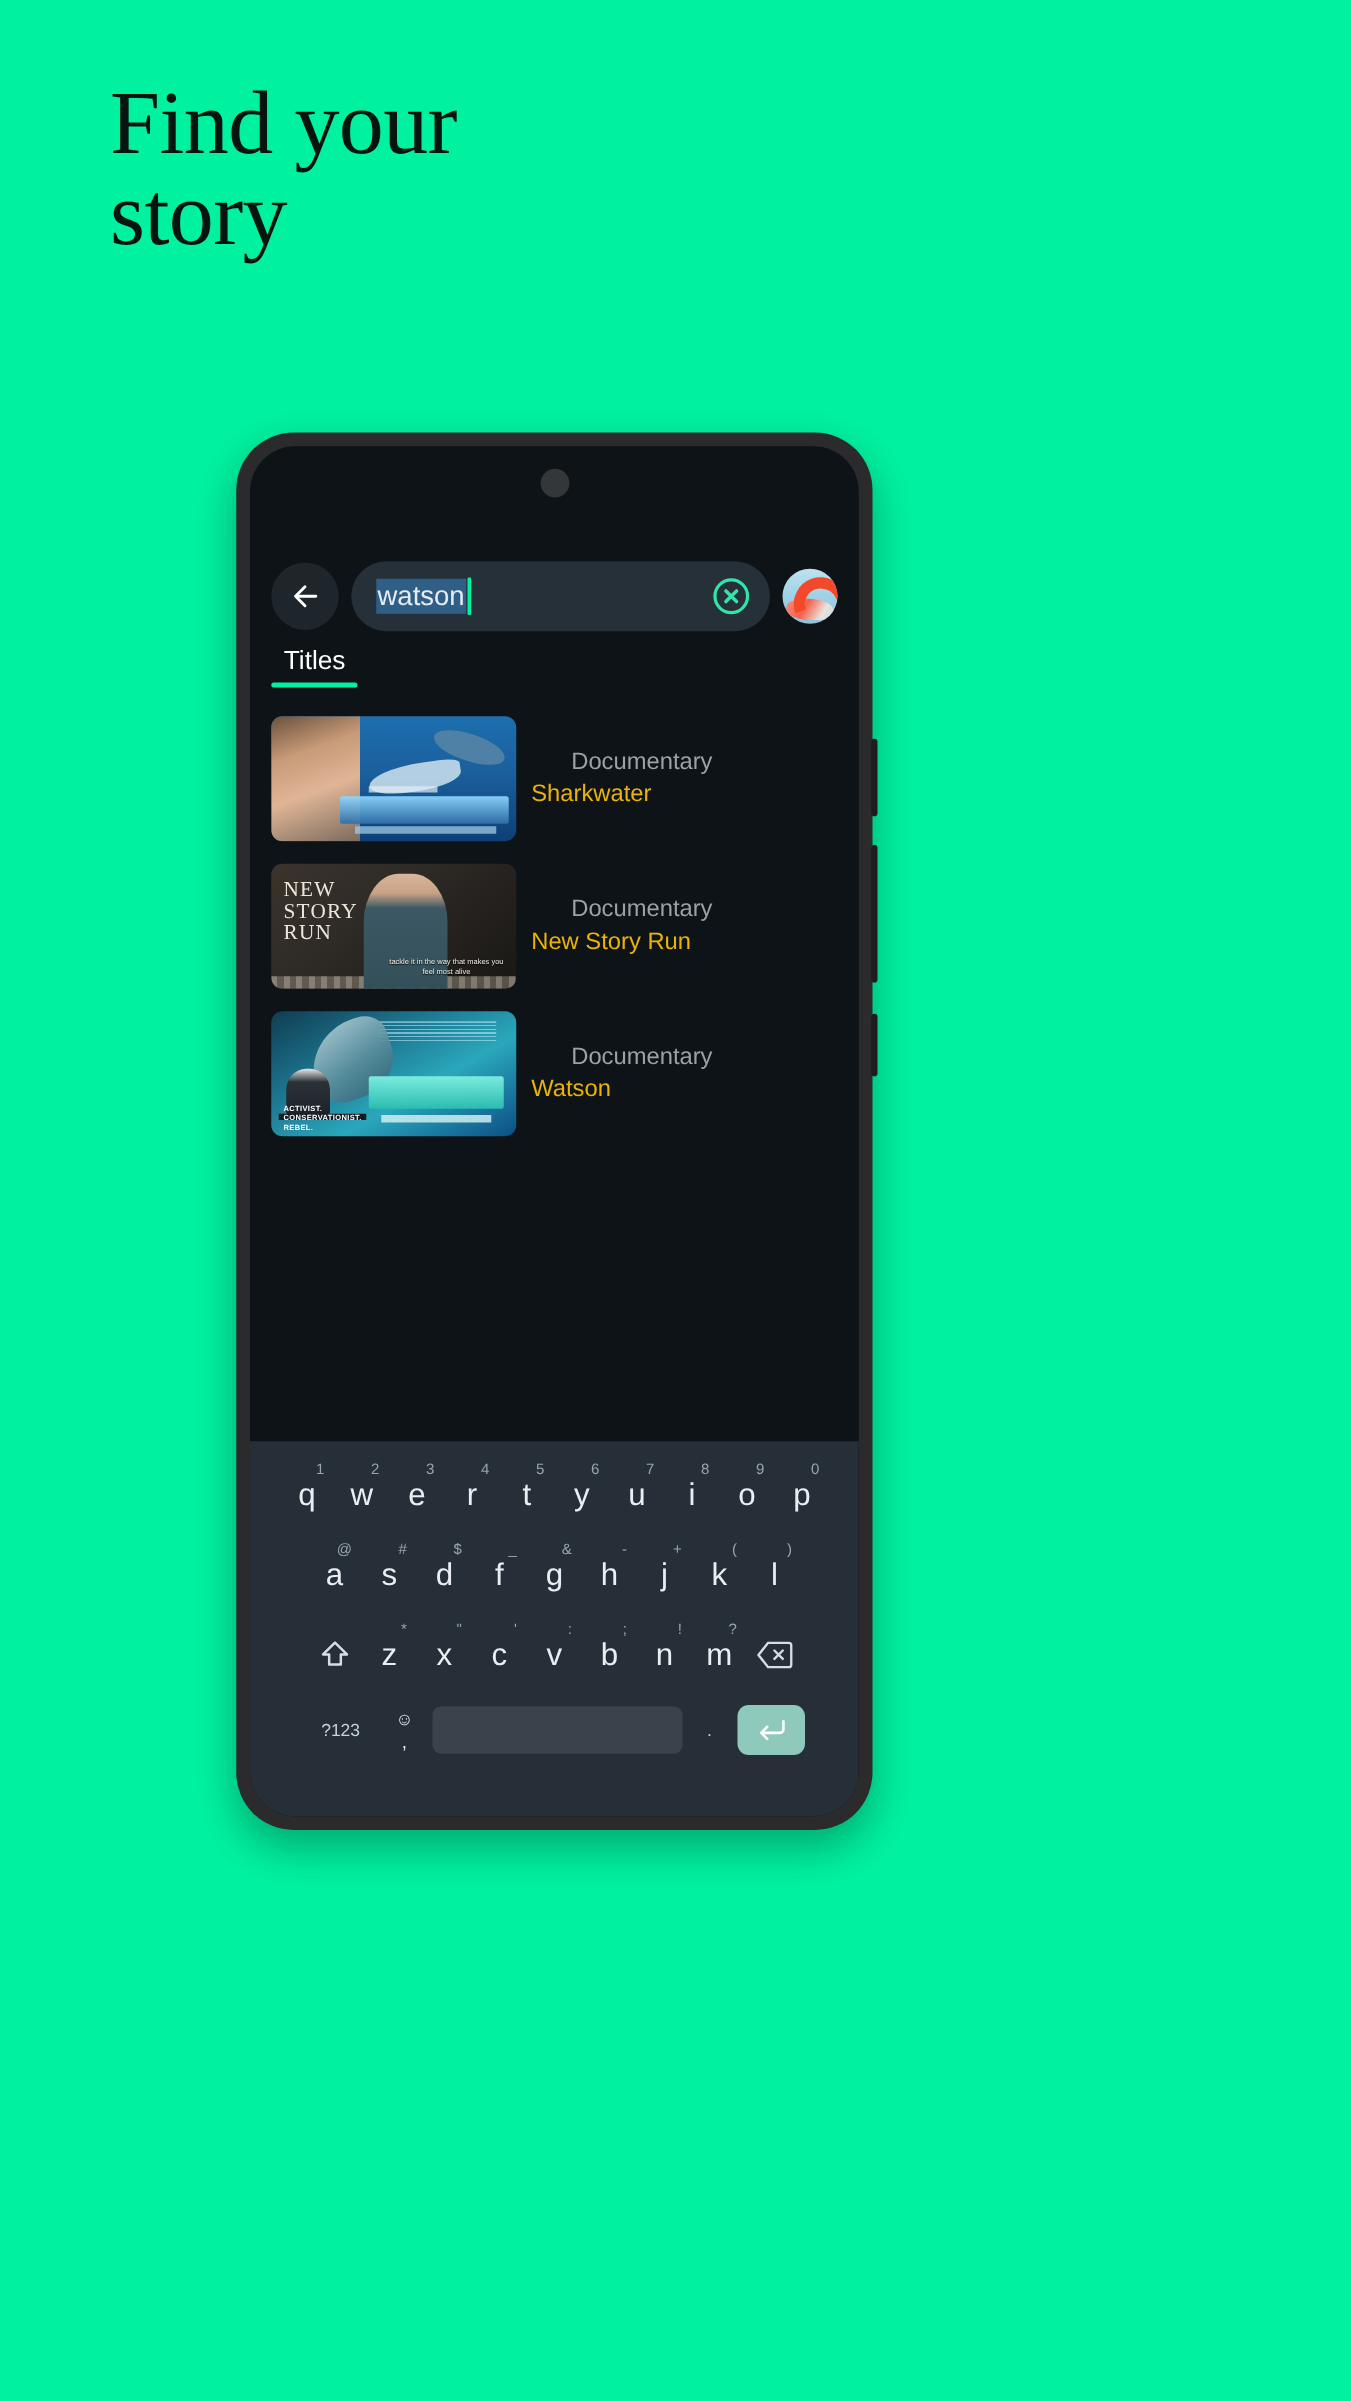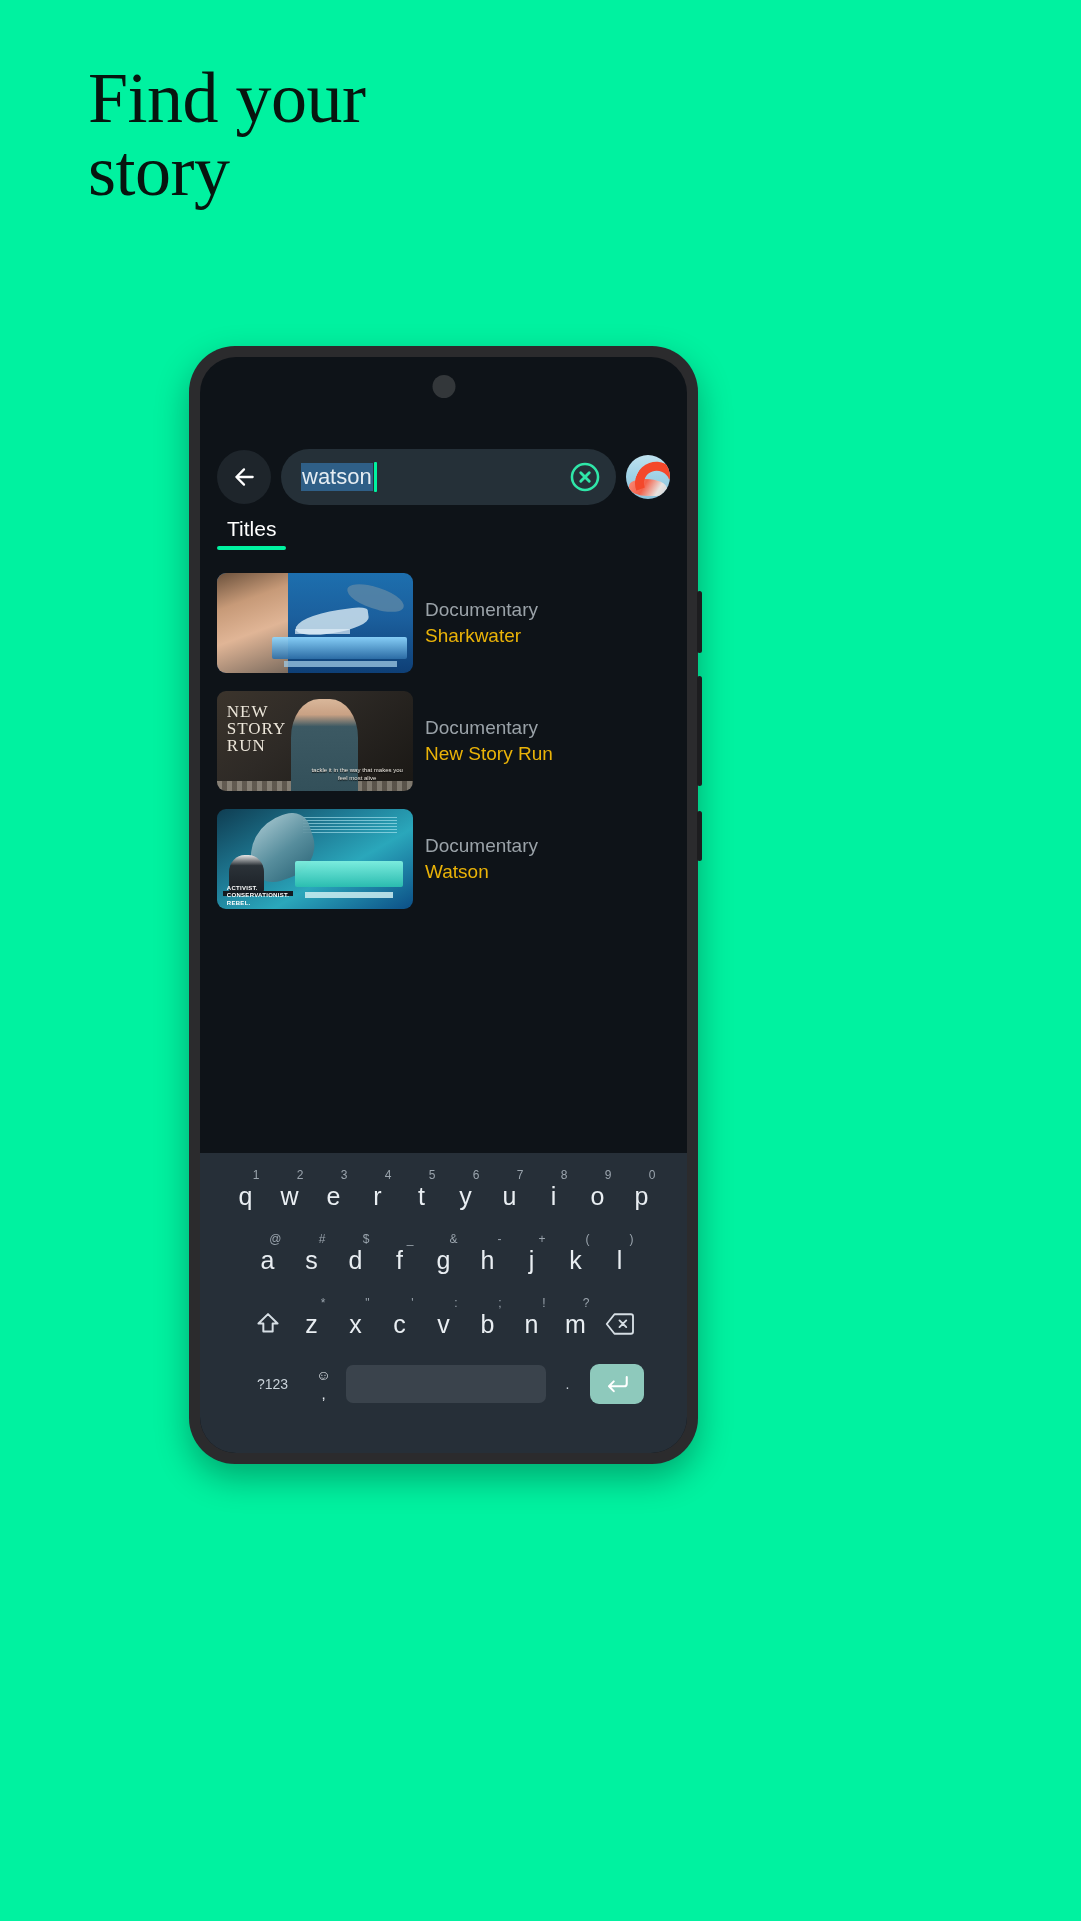--- a/index.html
+++ b/index.html
@@ -81,21 +81,21 @@
   #tabs{position:absolute;left:0;right:0;top:160px;height:44px;padding:0 17px;box-sizing:border-box;}
   #tab-titles{display:inline-block;position:relative;padding:0 10px 9px 10px;cursor:pointer;}
   #tab-titles .lbl{font-size:21px;color:#ffffff;}
   #tab-underline{position:absolute;left:0;right:0;bottom:0;height:4px;background:#00F2A0;border-radius:2px;}
 
   
   #results{position:absolute;left:0;right:0;top:216px;bottom:180px;padding:0 17px;box-sizing:border-box;}
   .result-row{display:flex;align-items:center;gap:12px;height:100px;margin-bottom:18px;cursor:pointer;}
   .thumb{width:196px;height:100px;border-radius:9px;overflow:hidden;flex:0 0 auto;position:relative;}
   .meta{display:flex;flex-direction:column;gap:4px;min-width:0;}
-  .genre{font-size:19px;color:#9aa2a8;line-height:1.15;}
+  .genre{font-size:19px;color:#9aa2a8;line-height:1.15;margin-left:32px;}
   .title{font-size:19px;color:#eab308;line-height:1.15;}
 
   
   .th1{background:linear-gradient(180deg,#1d6fae 0%,#1b5f9d 45%,#0e3f76 100%);}
   .th1 .face{position:absolute;left:0;top:0;width:36%;height:100%;
     background:linear-gradient(160deg,#6b513c 0%,#c79a78 30%,#e0b596 58%,#7b6b5e 100%);}
   .th1 .shark{position:absolute;left:40%;top:38%;width:38%;height:22%;
     background:#cfe3ef;border-radius:60% 20% 50% 40%;transform:rotate(-8deg);opacity:.85;}
   .th1 .hammer{position:absolute;left:66%;top:14%;width:30%;height:22%;
     background:#5c87a6;border-radius:40% 60% 40% 60%;transform:rotate(14deg);opacity:.8;}

